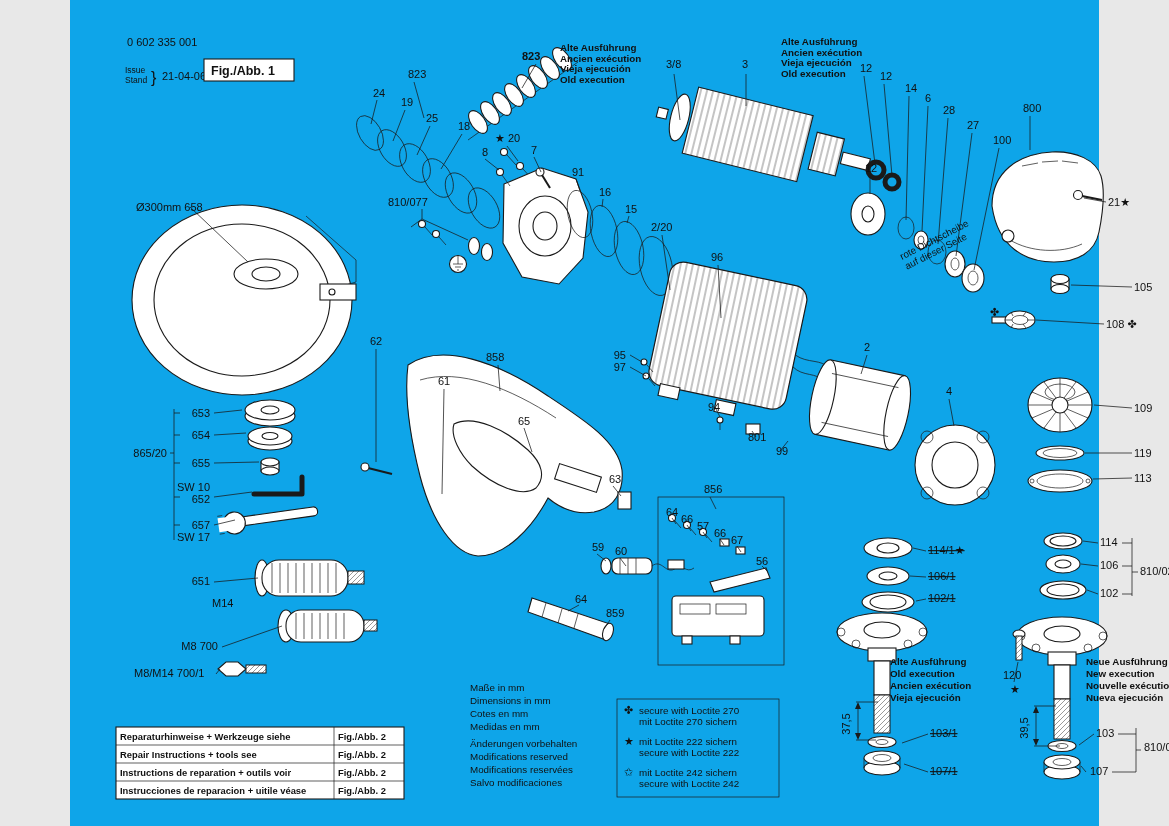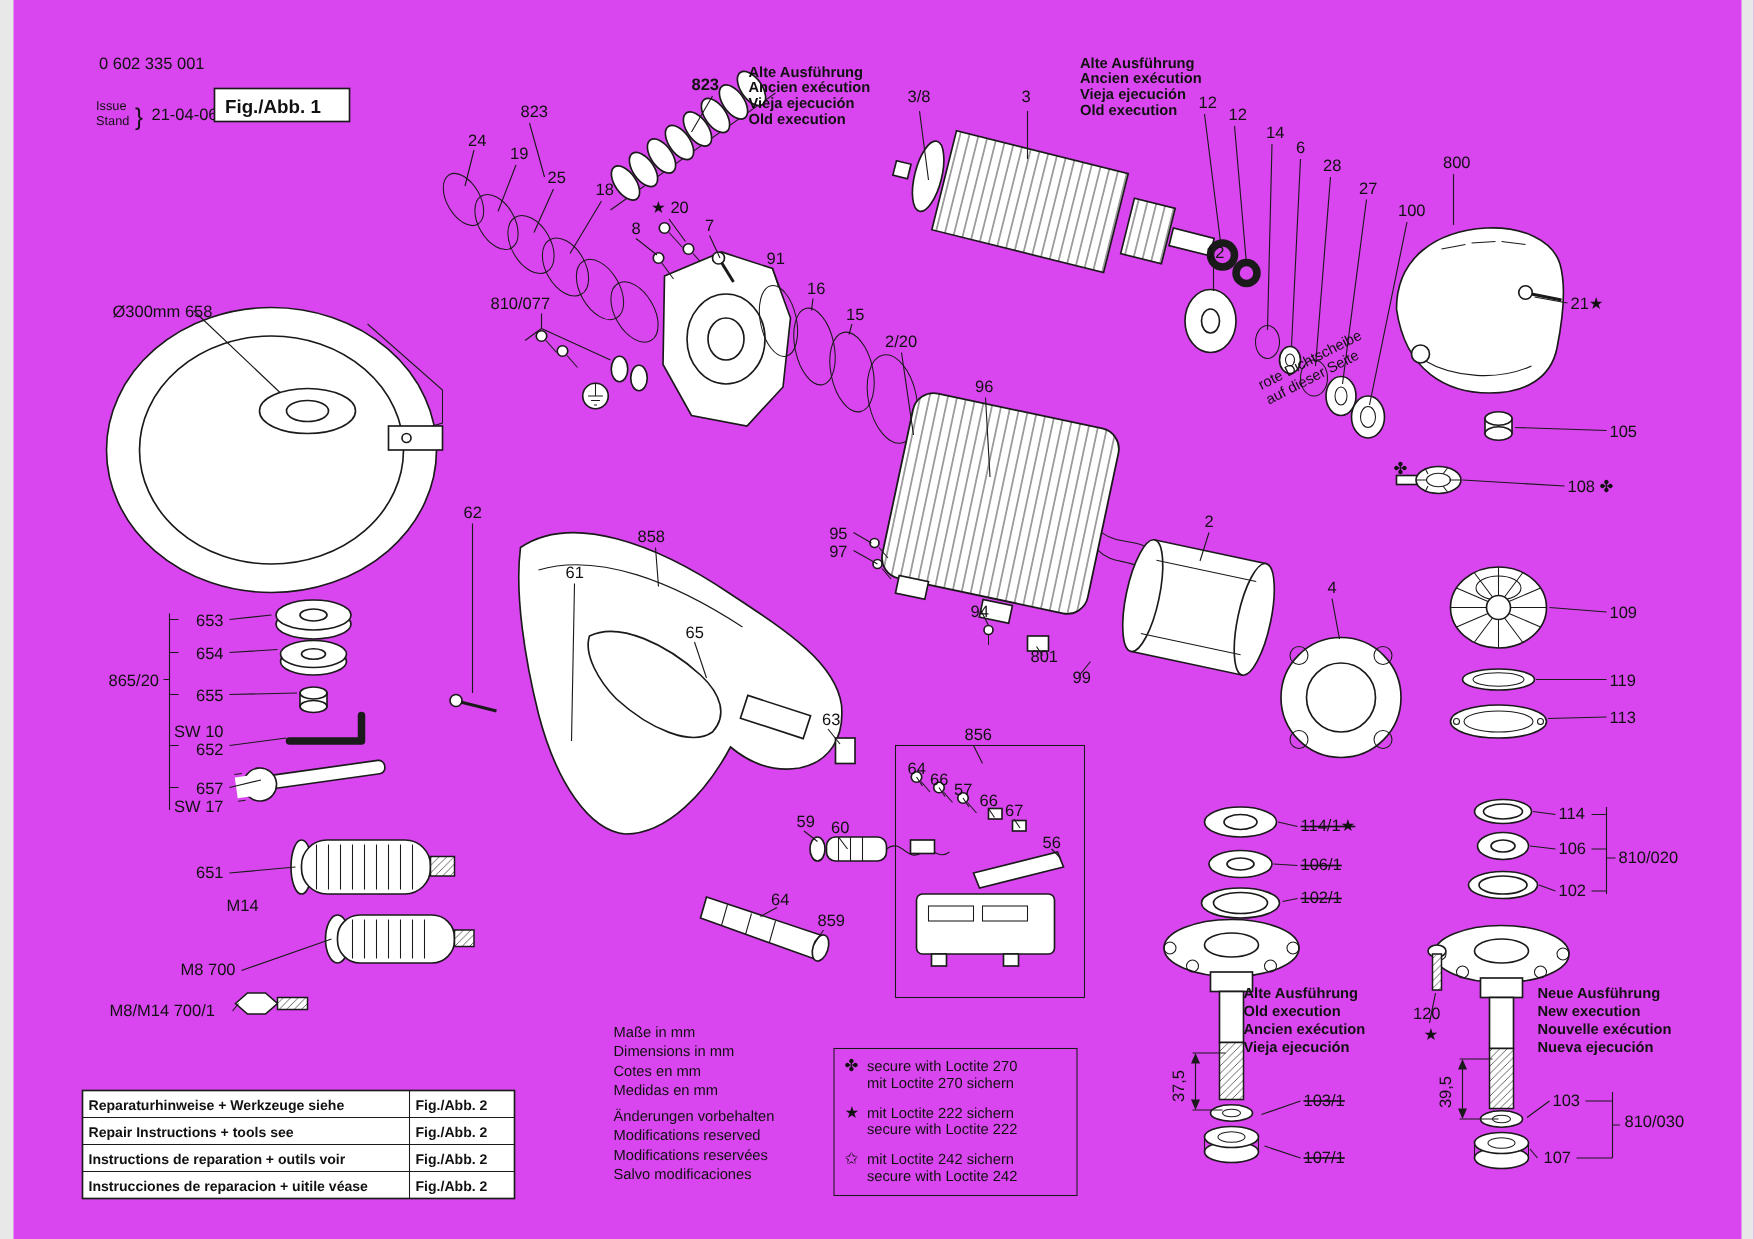--- a/index.html
+++ b/index.html
@@ -1,16 +1,16 @@
 <!DOCTYPE html>
 <html><head>
 <meta charset="utf-8">
 <style>
   html,body{margin:0;padding:0;background:#e8e8e8;}
-  .page{position:relative;width:1152px;height:826px;background:#d946ef;margin:0 auto;
+  .page{position:relative;width:1029px;height:826px;background:#0ea5e9;margin:0 auto;
         font-family:"Liberation Sans","DejaVu Sans",sans-serif;text-align:right;}
   svg{position:absolute;left:0;top:0;}
   svg text{font-family:"Liberation Sans","DejaVu Sans",sans-serif;fill:#111;}
   .lbl{font-size:11px;}
   .bold{font-weight:bold;}
   .strike{text-decoration:line-through;}
   .blk{font-size:9.8px;}
   .sym{font-size:11px;}
   .tiny{font-size:8.5px;}
   .brace{font-size:16px;}

